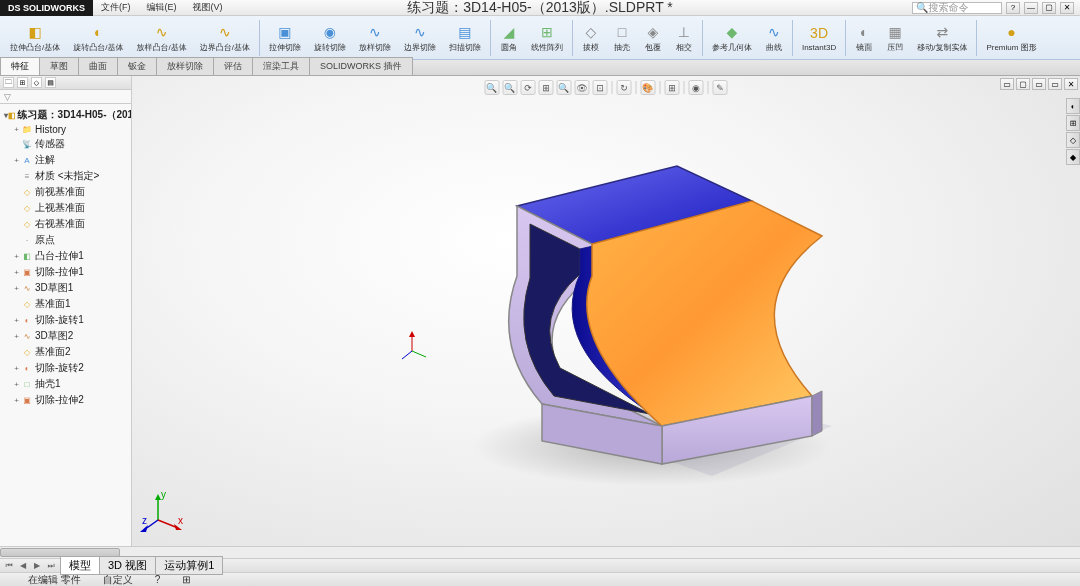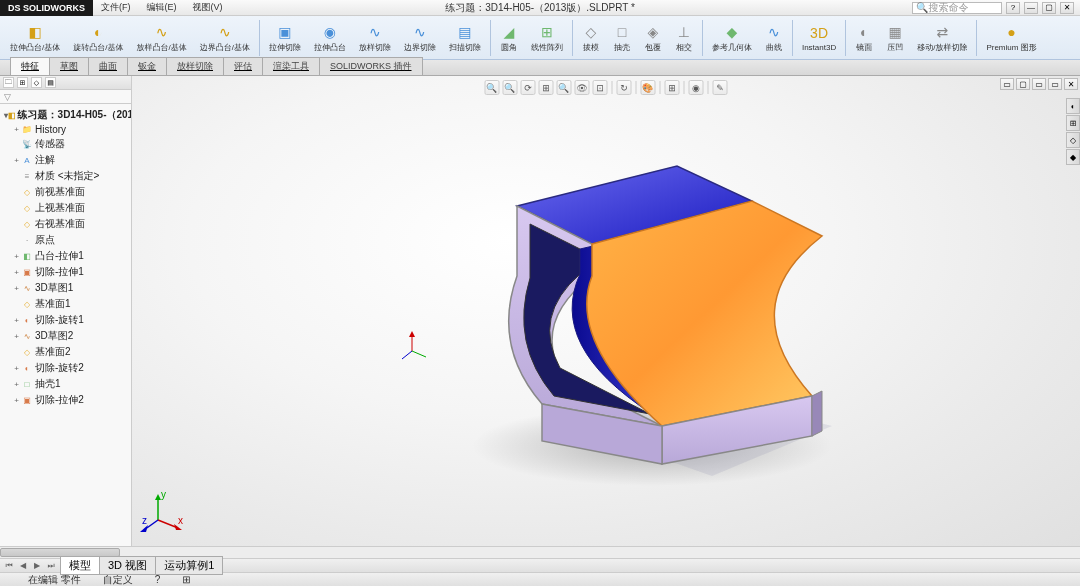--- a/index.html
+++ b/index.html
@@ -1,29 +1,29 @@
 <!DOCTYPE html>
 <html><head>
 <meta charset="utf-8">
 <style>
 *{margin:0;padding:0;box-sizing:border-box;font-family:"Microsoft YaHei",SimSun,Arial,sans-serif;font-size:10px;}
 body{width:1080px;height:586px;background:#fff;overflow:hidden;display:flex;flex-direction:column;}
 .menubar{height:16px;background:linear-gradient(#fafafa,#e8e8e8);display:flex;align-items:center;border-bottom:1px solid #ccc;}
 .logo{background:#1a1a1a;color:#fff;height:16px;padding:0 8px;display:flex;align-items:center;font-weight:bold;font-size:9px;}
 .menubar .menu-item{padding:0 8px;color:#333;cursor:pointer;font-size:9px;}
-.doc-title{position:absolute;left:50%;transform:translateX(-50%);font-size:10px;color:#333;}
+.doc-title{position:absolute;left:50%;transform:translateX(-50%);font-size:14px;color:#333;}
 .menubar .right{margin-left:auto;display:flex;align-items:center;gap:4px;padding-right:6px;}
 .search{border:1px solid #bbb;height:12px;width:90px;background:#fff;font-size:8px;padding:0 3px;display:flex;align-items:center;color:#999;}
 .win-btn{width:14px;height:12px;border:1px solid #bbb;background:linear-gradient(#f8f8f8,#e0e0e0);display:flex;align-items:center;justify-content:center;font-size:8px;cursor:pointer;}
 .ribbon{height:44px;background:linear-gradient(#eef4fb,#e0eaf5);display:flex;align-items:center;padding:2px 4px;border-bottom:1px solid #b0c4de;gap:1px;}
 .ribbon-btn{display:flex;flex-direction:column;align-items:center;justify-content:center;padding:1px 5px;height:40px;cursor:pointer;border:1px solid transparent;border-radius:2px;}
 .ribbon-icon{width:18px;height:18px;display:flex;align-items:center;justify-content:center;font-size:14px;}
 .ribbon-lbl{font-size:8px;color:#333;margin-top:1px;white-space:nowrap;}
 .ribbon-sep{width:1px;height:36px;background:#b0c4de;margin:0 2px;}
-.tabs{height:16px;background:linear-gradient(#e8e8e8,#d8d8d8);display:flex;align-items:flex-end;padding-left:10px;border-bottom:1px solid #aaa;text-decoration:underline;}
+.tabs{height:16px;background:linear-gradient(#e8e8e8,#d8d8d8);display:flex;align-items:flex-end;padding-left:0;border-bottom:1px solid #aaa;}
 .tab{padding:2px 10px;font-size:9px;background:#e0e0e0;border:1px solid #aaa;border-bottom:none;margin-right:-1px;cursor:pointer;color:#444;}
 .tab.active{background:#f8f8f8;color:#000;}
 .main{flex:1;display:flex;min-height:0;}
 .tree-panel{width:132px;background:#f8f8f8;border-right:1px solid #ccc;display:flex;flex-direction:column;overflow:hidden;}
 .tree-toolbar{height:14px;background:linear-gradient(#f0f0f0,#e0e0e0);border-bottom:1px solid #ccc;display:flex;align-items:center;padding:0 3px;gap:3px;}
 .tree-tb-btn{width:11px;height:11px;background:#fff;border:1px solid #ccc;font-size:7px;display:flex;align-items:center;justify-content:center;}
 .tree{padding:3px 2px;overflow:auto;}
 .tree-row{display:flex;align-items:center;padding:1px 2px;cursor:pointer;font-size:9px;color:#222;white-space:nowrap;}
 .tree-row.root{font-weight:bold;}
 .tree-indent{display:inline-block;}
@@ -97,21 +97,21 @@
       <div class="ribbon-icon" style="color:#d4a017">∿</div>
       <div class="ribbon-lbl">边界凸台/基体</div>
     </div>
     <div class="ribbon-sep"></div>
     <div class="ribbon-btn">
       <div class="ribbon-icon" style="color:#4a90d9">▣</div>
       <div class="ribbon-lbl">拉伸切除</div>
     </div>
     <div class="ribbon-btn">
       <div class="ribbon-icon" style="color:#4a90d9">◉</div>
-      <div class="ribbon-lbl">拉伸凸台</div>
+      <div class="ribbon-lbl">旋转切除</div>
     </div>
     <div class="ribbon-btn">
       <div class="ribbon-icon" style="color:#4a90d9">∿</div>
       <div class="ribbon-lbl">放样切除</div>
     </div>
     <div class="ribbon-btn">
       <div class="ribbon-icon" style="color:#4a90d9">∿</div>
       <div class="ribbon-lbl">边界切除</div>
     </div>
     <div class="ribbon-btn">
@@ -162,21 +162,21 @@
     <div class="ribbon-btn">
       <div class="ribbon-icon" style="color:#888">◐</div>
       <div class="ribbon-lbl">镜面</div>
     </div>
     <div class="ribbon-btn">
       <div class="ribbon-icon" style="color:#888">▦</div>
       <div class="ribbon-lbl">压凹</div>
     </div>
     <div class="ribbon-btn">
       <div class="ribbon-icon" style="color:#888">⇄</div>
-      <div class="ribbon-lbl">移动/放样切除</div>
+      <div class="ribbon-lbl">移动/复制实体</div>
     </div>
     <div class="ribbon-sep"></div>
     <div class="ribbon-btn">
       <div class="ribbon-icon" style="color:#d4a017">●</div>
       <div class="ribbon-lbl">Premium 图形</div>
     </div>
   </div>
 
 <div class="tabs" id="tabs">
     <div class="tab active">特征</div>

